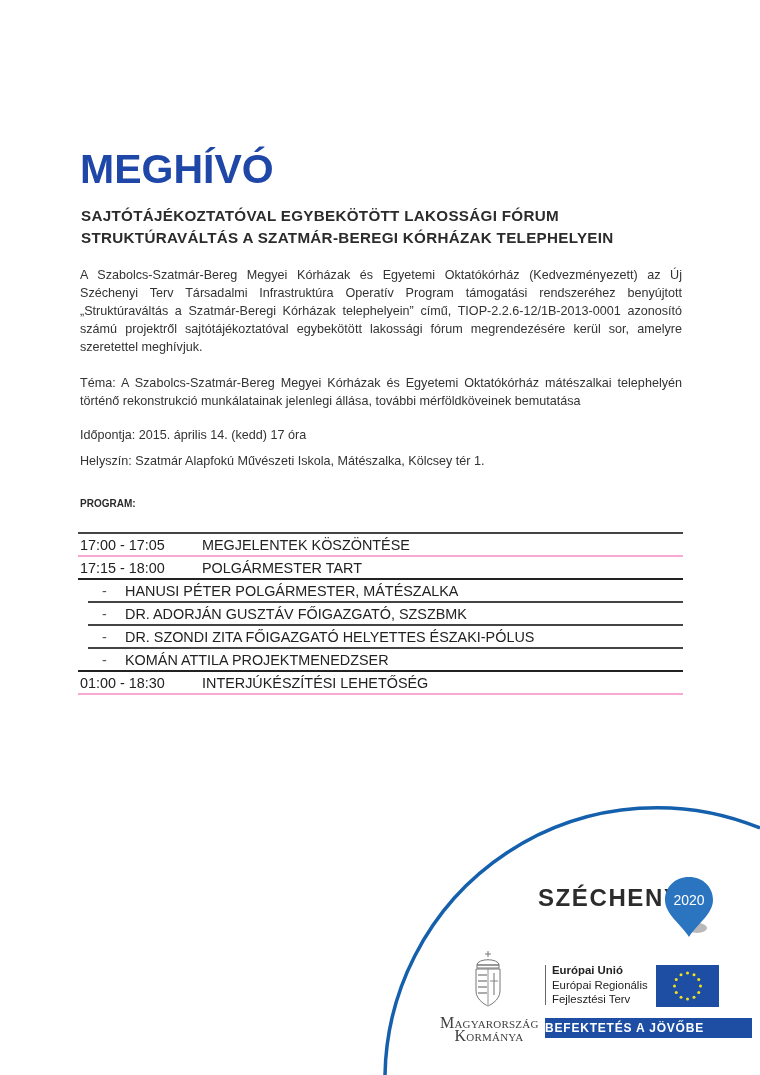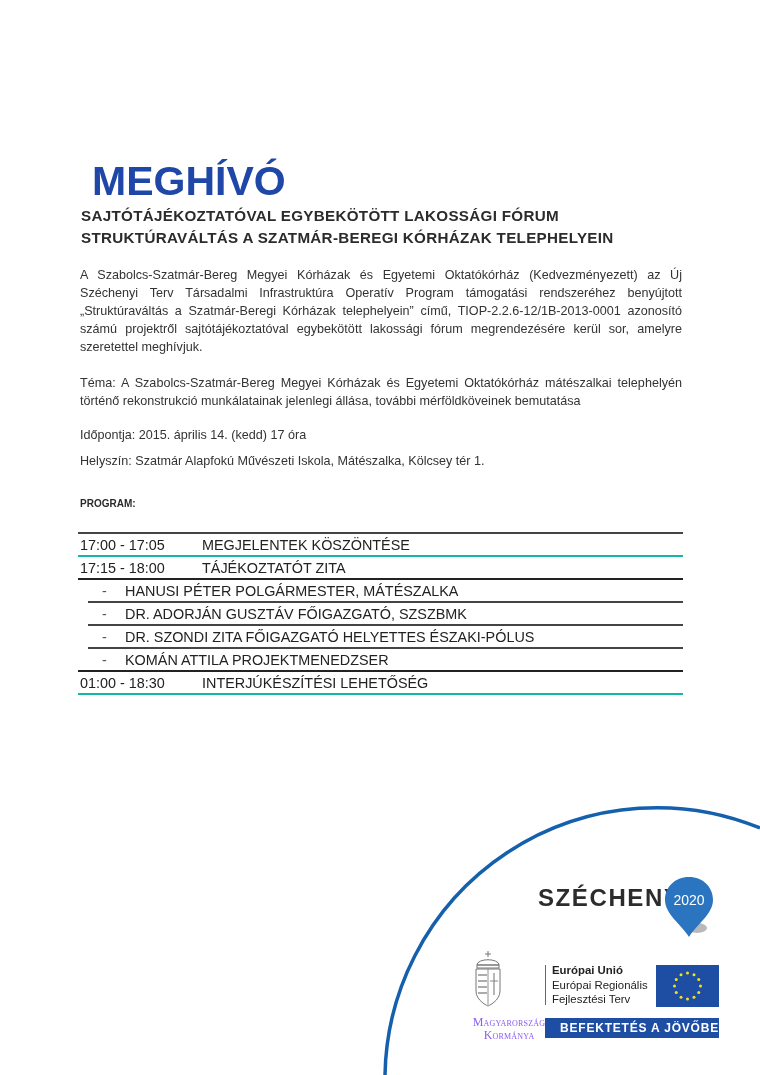--- a/index.html
+++ b/index.html
@@ -1,53 +1,53 @@
 <!DOCTYPE html>
 <html><head>
   <meta charset="utf-8">
   <style>
     html, body { margin: 0; padding: 0; background: #ffffff; }
     body { width: 760px; height: 1075px; position: relative; overflow: hidden;
            font-family: "Liberation Sans", sans-serif; color: #1a1a1a; }
-    .title { position: absolute; left: 80px; top: 146px; margin: 12px;
+    .title { position: absolute; left: 80px; top: 146px; margin: 0;
              font-size: 41px; font-weight: bold; color: #1f47a8; letter-spacing: 0px; }
     .subtitle { position: absolute; left: 81px; top: 205px; margin: 0;
                 font-size: 15.2px; font-weight: bold; color: #2b2b2b; line-height: 22px; letter-spacing: 0.3px; }
     .para { position: absolute; left: 80px; width: 602px; margin: 0;
             font-size: 12.6px; line-height: 18px; color: #333; text-align: justify; }
     .p1 { top: 266px; }
     .p2 { top: 374px; }
     .p3 { top: 426px; }
     .p4 { top: 452px; }
     .program-label { position: absolute; left: 80px; top: 498px; margin: 0;
                      font-size: 10px; font-weight: bold; color: #2b2b2b; }
     .program { position: absolute; left: 78px; top: 532px; width: 605px; }
-    .row { position: relative; height: 23px; border-bottom: 2px solid #14b8a6; box-sizing: border-box;
+    .row { position: relative; height: 23px; border-bottom: 2px solid #f9a8d4; box-sizing: border-box;
            font-size: 14.4px; line-height: 22px; color: #222; }
     .row.main .time { position: absolute; left: 2px; top: 0; }
     .row.main .label { position: absolute; left: 124px; top: 0; }
     .row.sub { margin-left: 10px; border-bottom-color: #444; }
     .row.sub .dash { position: absolute; left: 14px; top: 0; color: #555; }
     .row.sub .label { position: absolute; left: 37px; top: 0; }
     .program .topline { border-top: 2px solid #444; height: 0; }
     .row.heavy { border-bottom-color: #222; }
     .arc { position: absolute; left: 0; top: 0; width: 760px; height: 1075px; pointer-events: none; }
     .szechenyi { position: absolute; left: 538px; top: 884px; font-size: 24px; font-weight: bold;
                  color: #2c2c2c; letter-spacing: 1.6px; }
     .pin { position: absolute; left: 663px; top: 876px; width: 52px; height: 62px; }
     .gov-crest { position: absolute; left: 472px; top: 951px; width: 32px; height: 58px; }
-    .gov-text { position: absolute; left: 460px; top: 1016px; width: 98px; text-align: center;
-                font-family: "Liberation Serif", serif; font-size: 12px; line-height: 13px; color: #8b5cf6;
+    .gov-text { position: absolute; left: 440px; top: 1016px; width: 98px; text-align: center;
+                font-family: "Liberation Serif", serif; font-size: 16px; line-height: 13px; color: #404040;
                 font-variant: small-caps; letter-spacing: 0.2px; }
     .eu-divider { position: absolute; left: 545px; top: 965px; width: 1px; height: 40px; background: #666; }
     .eu-text { position: absolute; left: 552px; top: 963px; font-size: 11.4px; line-height: 14.5px; color: #222; }
     .eu-text .bold { font-weight: bold; }
     .eu-flag { position: absolute; left: 656px; top: 965px; width: 63px; height: 42px; background: #1d4ea3; }
-    .eu-banner { position: absolute; left: 545px; top: 1018px; width: 174px; height: 20px; background: #1d4ea3;
-                 color: #fff; font-size: 12px; font-weight: bold; line-height: 20px; text-align: right; letter-spacing: 0.8px; }
+    .eu-banner { position: absolute; left: 545px; top: 1018px; width: 207px; height: 20px; background: #1d4ea3;
+                 color: #fff; font-size: 12px; font-weight: bold; line-height: 20px; text-align: left; letter-spacing: 0.8px; }
   </style>
 </head>
 <body>
 
 <svg class="arc" viewBox="0 0 760 1075">
   <path d="M 385 1075 A 272 272 0 0 1 760 828" fill="none" stroke="#1560ad" stroke-width="3.5"></path>
 </svg>
 
 <h1 class="title">MEGHÍVÓ</h1>
 <div class="subtitle">
@@ -63,21 +63,21 @@
 <div class="program-label">PROGRAM:</div>
 
 <div class="program">
   <div class="topline"></div>
   <div class="row main">
     <span class="time">17:00 - 17:05</span>
     <span class="label">MEGJELENTEK KÖSZÖNTÉSE</span>
   </div>
   <div class="row main heavy">
     <span class="time">17:15 - 18:00</span>
-    <span class="label">TÁJÉKOZTATÓT ZITA</span>
+    <span class="label">POLGÁRMESTER TART</span>
   </div>
   <div class="row sub">
     <span class="dash">-</span>
     <span class="label">HANUSI PÉTER POLGÁRMESTER, MÁTÉSZALKA</span>
   </div>
   <div class="row sub">
     <span class="dash">-</span>
     <span class="label">DR. ADORJÁN GUSZTÁV FŐIGAZGATÓ, SZSZBMK</span>
   </div>
   <div class="row sub">

